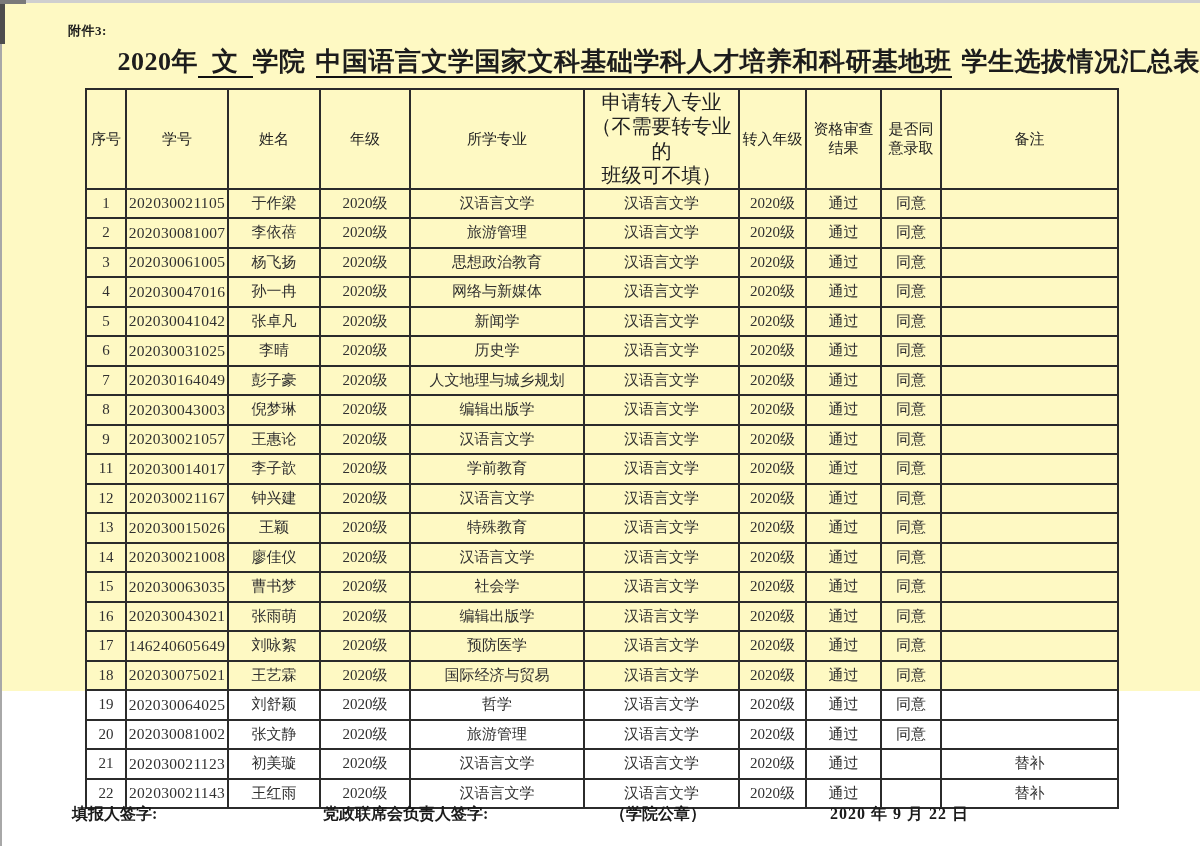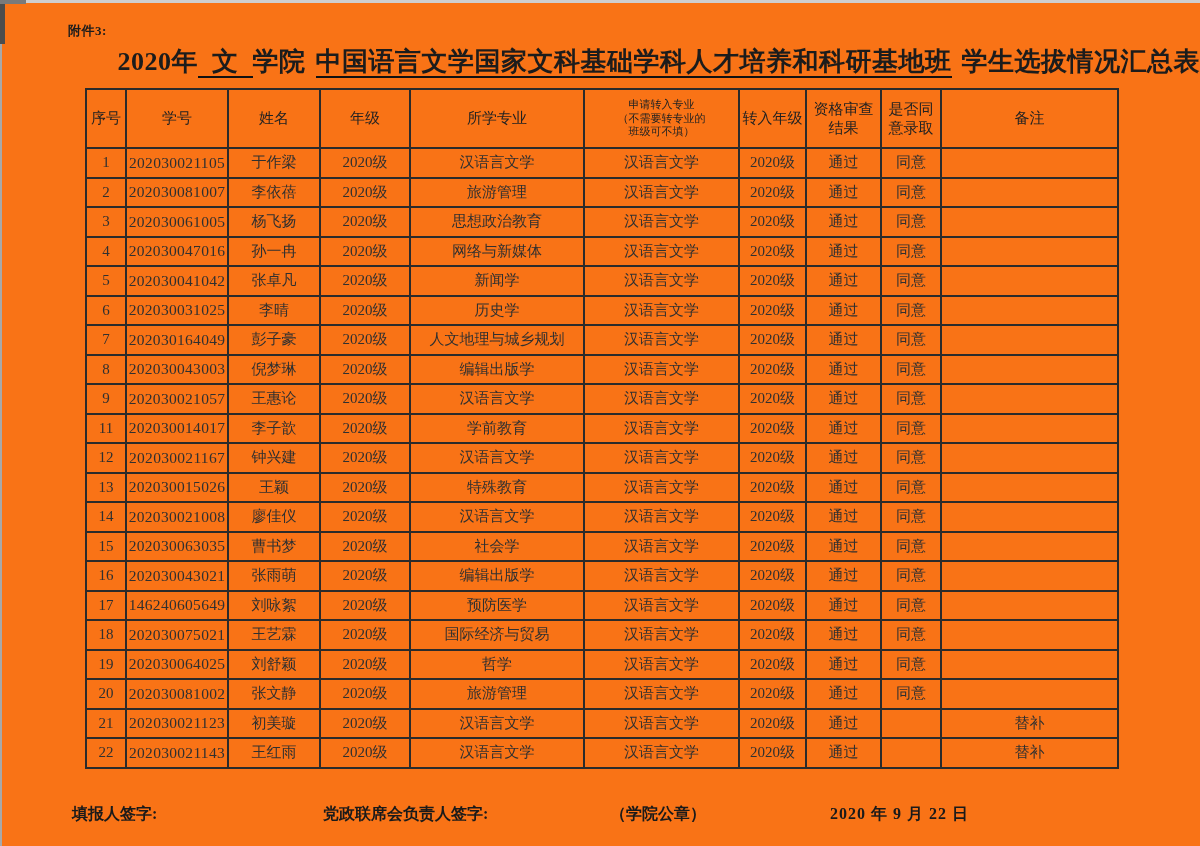--- a/index.html
+++ b/index.html
@@ -1,39 +1,39 @@
 <!DOCTYPE html>
 <html><head>
 <meta charset="utf-8">
 <style>
   * { margin:0; padding:0; box-sizing:border-box; }
   html,body { width:1200px; height:846px; background:#ffffff; overflow:hidden;
               font-family:"Liberation Serif","DejaVu Serif",serif; color:#1c1c1c; }
-  .page { position:relative; width:1200px; height:846px; background:#f97316; }
+  .page { position:relative; width:1200px; height:691px; background:#fef9c3; }
 
   
   .edge-top   { position:absolute; top:0; left:0; width:1200px; height:3px; background:#cfcfcf; }
   .edge-left  { position:absolute; top:0; left:0; width:2px; height:846px; background:#a8a8a8; }
   .corner-mark{ position:absolute; top:0; left:0; width:5px; height:44px; background:#4d4d4d; }
   .corner-top { position:absolute; top:0; left:0; width:26px; height:4px; background:#7a7a7a; }
 
   .attachment { position:absolute; left:68px; top:22px; font-size:13px; font-weight:bold; letter-spacing:0.5px; }
 
   .title { position:absolute; left:0; top:44px; width:1200px; text-align:right;
            font-size:26px; font-weight:bold; white-space:nowrap; letter-spacing:0.5px; }
   .title .u   { border-bottom:2.5px solid #111; }
   .title .pad { padding:0 14px; }
   .title .gap { display:inline-block; width:10px; }
 
   table.main { position:absolute; left:85px; top:88px; width:1032px;
                border-collapse:collapse; table-layout:fixed; }
   table.main, table.main th, table.main td { border:2px solid #2b2b2b; }
   table.main th { height:59px; font-weight:normal; font-size:15px; text-align:center;
                   vertical-align:middle; white-space:pre-line; line-height:1.22; color:#222; }
-  table.main th.small { font-size:11px; }
+  table.main th.small { font-size:20px; }
   table.main td { height:29.5px; font-size:15px; text-align:center; vertical-align:middle;
                   color:#303030; overflow:hidden; white-space:nowrap; }
   table.main td.id { font-size:15.5px; letter-spacing:0.3px; }
 
   .footer { position:absolute; top:804px; left:0; width:1200px; font-size:16px;
             font-weight:bold; color:#1a1a1a; }
   .footer span { position:absolute; white-space:nowrap; }
   .f-filler    { left:72px;  }
   .f-committee { left:323px; }
   .f-seal      { left:610px;font-family:Liberation Serif, serif; }

